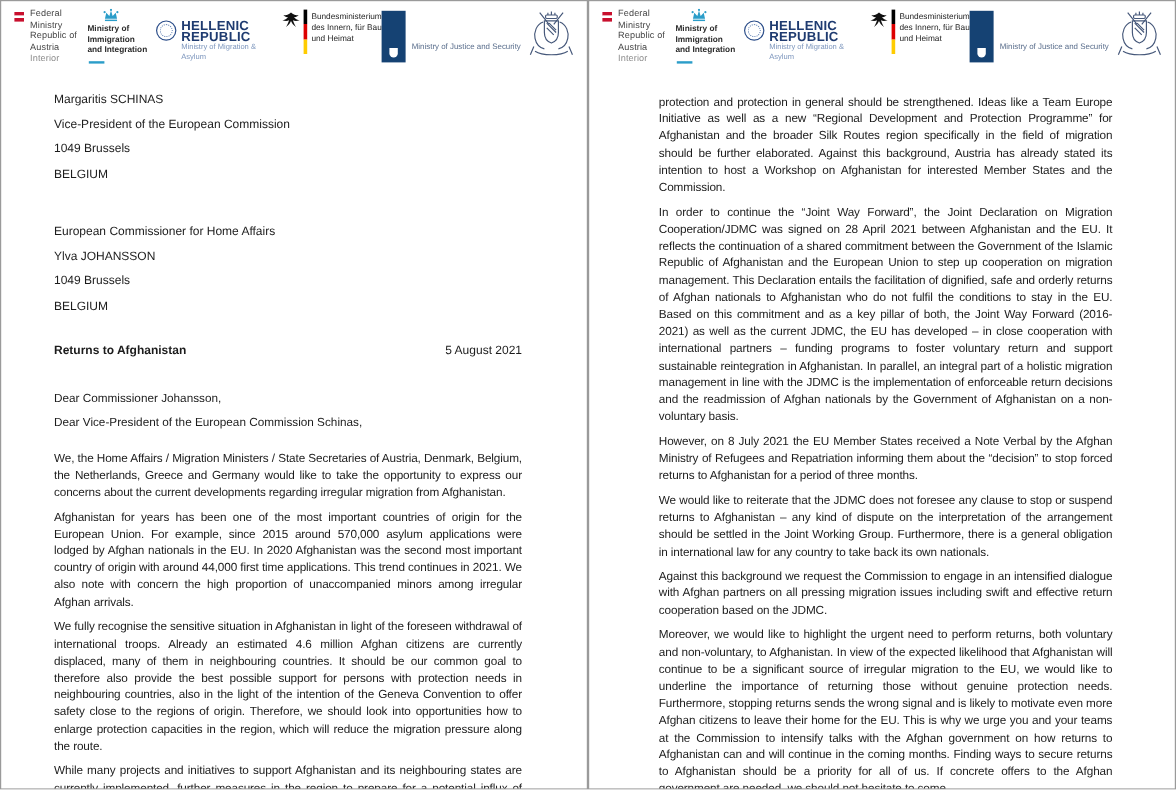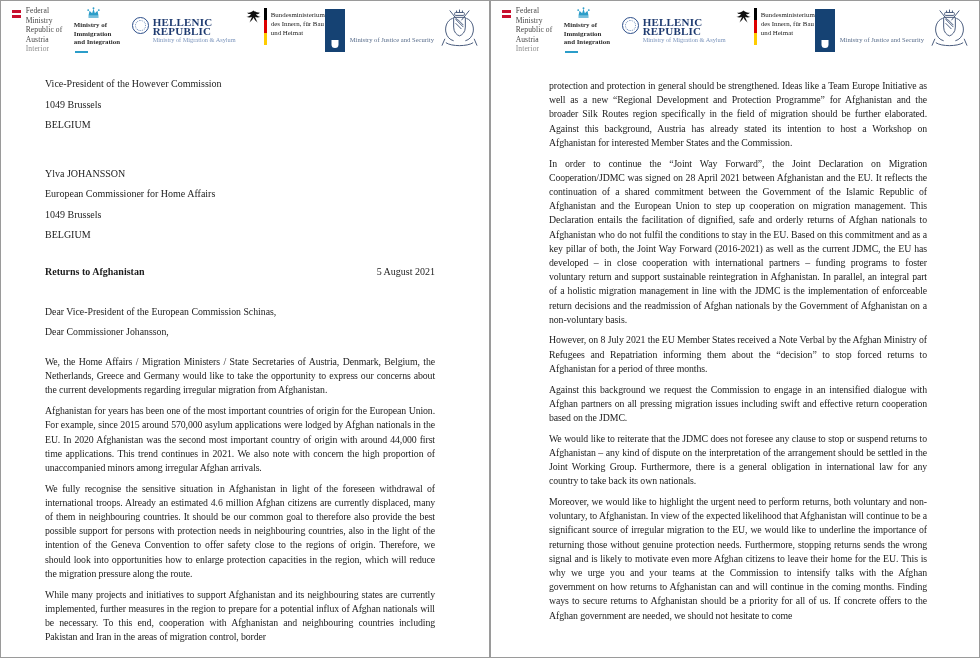--- a/index.html
+++ b/index.html
@@ -1,17 +1,17 @@
 <!DOCTYPE html>
 <html><head>
 <meta charset="utf-8">
 <style>
   * { margin:0; padding:0; box-sizing:border-box; }
   html,body { width:980px; height:658px; background:#e9e9e9; font-family:"Liberation Sans",sans-serif; }
-  #canvas { position:relative; width:980px; height:658px; background:#fff;font-family:Liberation Serif, serif; }
+  #canvas { position:relative; width:980px; height:658px; background:#fff; }
 
   .page {
     position:absolute; top:0; height:658px; width:490px;
     background:#fff; border:1px solid #9a9a9a;
     overflow:hidden;
   }
   .page.left  { left:0; }
   .page.right { left:490px; }
 
   
@@ -158,38 +158,39 @@
             <path d="M27 10 c6 2 8 9 7 14 c-1 5 -4 8 -8 9"></path>
             <path d="M6 35 c6 4 22 4 28 0"></path>
             <path d="M5 31 l-3 7 M35 31 l3 7"></path>
           </g>
         </svg>
       </div>
     </div>
 
     <div class="content-l">
       <div class="recipients">
-        <div class="recip-line">Vice-President of the However Commission</div>
+        <div class="recip-line">Margaritis SCHINAS</div>
+        <div class="recip-line">Vice-President of the European Commission</div>
         <div class="recip-line">1049 Brussels</div>
         <div class="recip-line">BELGIUM</div>
         <div class="recip-gap"></div>
+        <div class="recip-line">European Commissioner for Home Affairs</div>
         <div class="recip-line">Ylva JOHANSSON</div>
-        <div class="recip-line">European Commissioner for Home Affairs</div>
         <div class="recip-line">1049 Brussels</div>
         <div class="recip-line">BELGIUM</div>
       </div>
 
       <div class="subject-row">
         <span class="subject">Returns to Afghanistan</span>
         <span class="letter-date">5 August 2021</span>
       </div>
 
       <div class="salutations">
+        <div class="salutation">Dear Commissioner Johansson,</div>
         <div class="salutation">Dear Vice-President of the European Commission Schinas,</div>
-        <div class="salutation">Dear Commissioner Johansson,</div>
       </div>
 
       <div class="paragraphs-l body-text">
         <p class="para">We, the Home Affairs / Migration Ministers / State Secretaries of Austria, Denmark, Belgium, the Netherlands, Greece and Germany would like to take the opportunity to express our concerns about the current developments regarding irregular migration from Afghanistan.</p>
         <p class="para">Afghanistan for years has been one of the most important countries of origin for the European Union. For example, since 2015 around 570,000 asylum applications were lodged by Afghan nationals in the EU. In 2020 Afghanistan was the second most important country of origin with around 44,000 first time applications. This trend continues in 2021. We also note with concern the high proportion of unaccompanied minors among irregular Afghan arrivals.</p>
         <p class="para">We fully recognise the sensitive situation in Afghanistan in light of the foreseen withdrawal of international troops. Already an estimated 4.6 million Afghan citizens are currently displaced, many of them in neighbouring countries. It should be our common goal to therefore also provide the best possible support for persons with protection needs in neighbouring countries, also in the light of the intention of the Geneva Convention to offer safety close to the regions of origin. Therefore, we should look into opportunities how to enlarge protection capacities in the region, which will reduce the migration pressure along the route.</p>
         <p class="para">While many projects and initiatives to support Afghanistan and its neighbouring states are currently implemented, further measures in the region to prepare for a potential influx of Afghan nationals will be necessary. To this end, cooperation with Afghanistan and neighbouring countries including Pakistan and Iran in the areas of migration control, border</p>
       </div>
     </div>
   </div>
@@ -268,20 +269,20 @@
           </g>
         </svg>
       </div>
     </div>
 
     <div class="content-r">
       <div class="paragraphs-r body-text">
         <p class="para">protection and protection in general should be strengthened. Ideas like a Team Europe Initiative as well as a new “Regional Development and Protection Programme” for Afghanistan and the broader Silk Routes region specifically in the field of migration should be further elaborated. Against this background, Austria has already stated its intention to host a Workshop on Afghanistan for interested Member States and the Commission.</p>
         <p class="para">In order to continue the “Joint Way Forward”, the Joint Declaration on Migration Cooperation/JDMC was signed on 28 April 2021 between Afghanistan and the EU. It reflects the continuation of a shared commitment between the Government of the Islamic Republic of Afghanistan and the European Union to step up cooperation on migration management. This Declaration entails the facilitation of dignified, safe and orderly returns of Afghan nationals to Afghanistan who do not fulfil the conditions to stay in the EU. Based on this commitment and as a key pillar of both, the Joint Way Forward (2016-2021) as well as the current JDMC, the EU has developed – in close cooperation with international partners – funding programs to foster voluntary return and support sustainable reintegration in Afghanistan. In parallel, an integral part of a holistic migration management in line with the JDMC is the implementation of enforceable return decisions and the readmission of Afghan nationals by the Government of Afghanistan on a non-voluntary basis.</p>
         <p class="para">However, on 8 July 2021 the EU Member States received a Note Verbal by the Afghan Ministry of Refugees and Repatriation informing them about the “decision” to stop forced returns to Afghanistan for a period of three months.</p>
+        <p class="para">We would like to reiterate that the JDMC does not foresee any clause to stop or suspend returns to Afghanistan – any kind of dispute on the interpretation of the arrangement should be settled in the Joint Working Group. Furthermore, there is a general obligation in international law for any country to take back its own nationals.</p>
         <p class="para">Against this background we request the Commission to engage in an intensified dialogue with Afghan partners on all pressing migration issues including swift and effective return cooperation based on the JDMC.</p>
-        <p class="para">We would like to reiterate that the JDMC does not foresee any clause to stop or suspend returns to Afghanistan – any kind of dispute on the interpretation of the arrangement should be settled in the Joint Working Group. Furthermore, there is a general obligation in international law for any country to take back its own nationals.</p>
         <p class="para">Moreover, we would like to highlight the urgent need to perform returns, both voluntary and non-voluntary, to Afghanistan. In view of the expected likelihood that Afghanistan will continue to be a significant source of irregular migration to the EU, we would like to underline the importance of returning those without genuine protection needs. Furthermore, stopping returns sends the wrong signal and is likely to motivate even more Afghan citizens to leave their home for the EU. This is why we urge you and your teams at the Commission to intensify talks with the Afghan government on how returns to Afghanistan can and will continue in the coming months. Finding ways to secure returns to Afghanistan should be a priority for all of us. If concrete offers to the Afghan government are needed, we should not hesitate to come</p>
       </div>
     </div>
   </div>
 
 </div>
 
 </body></html>

